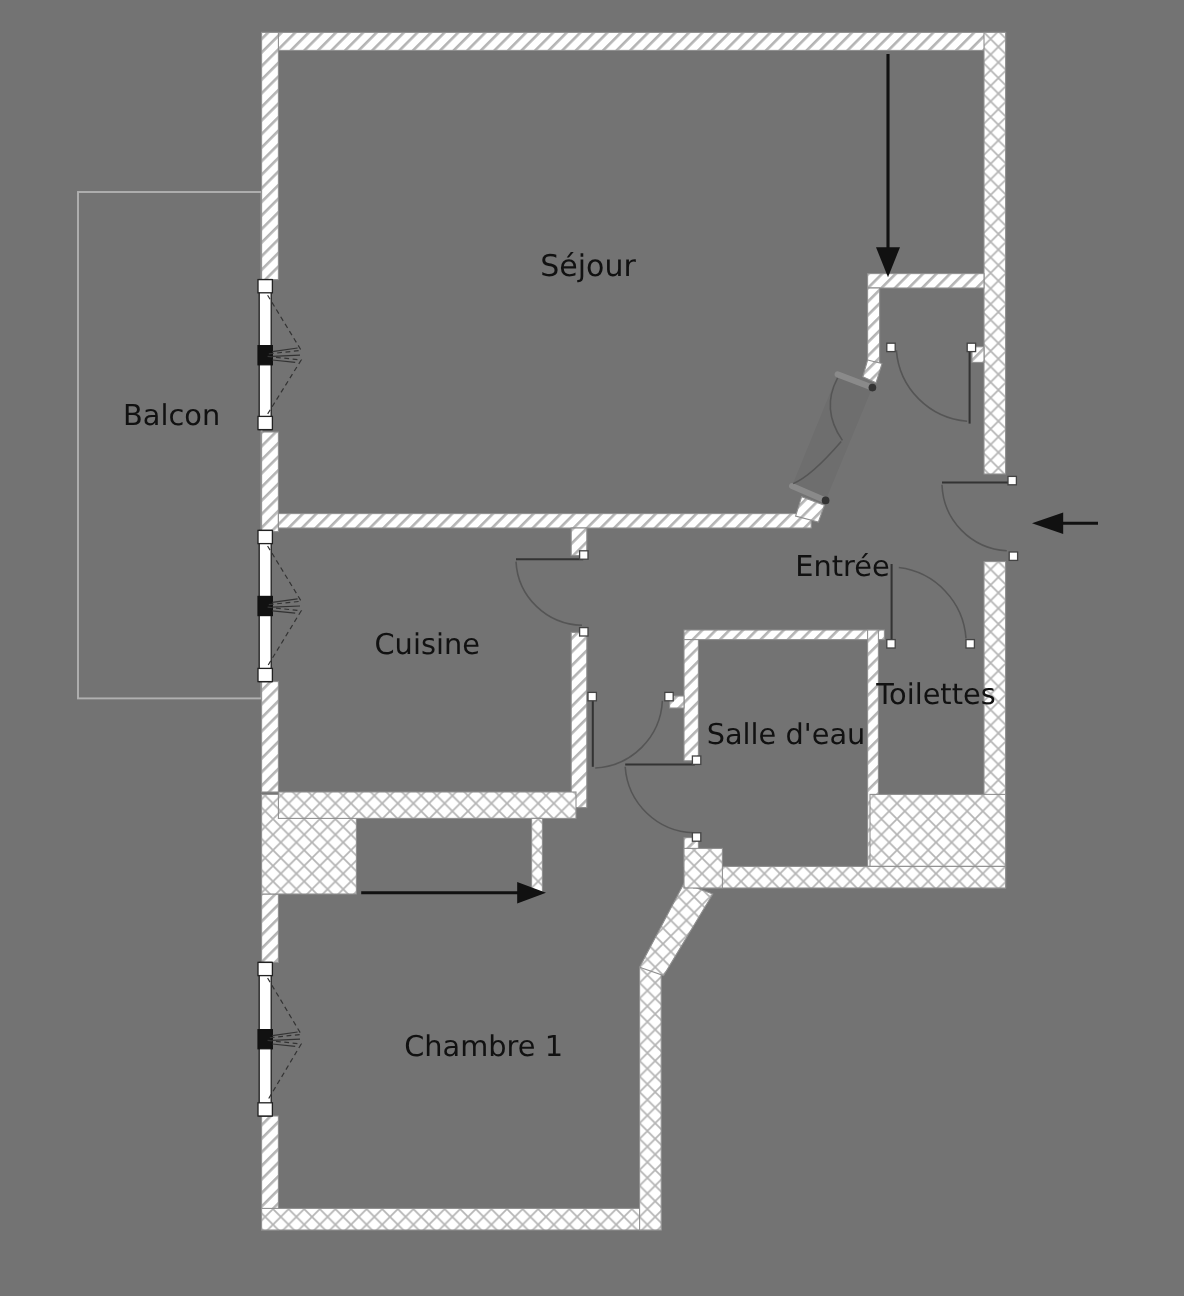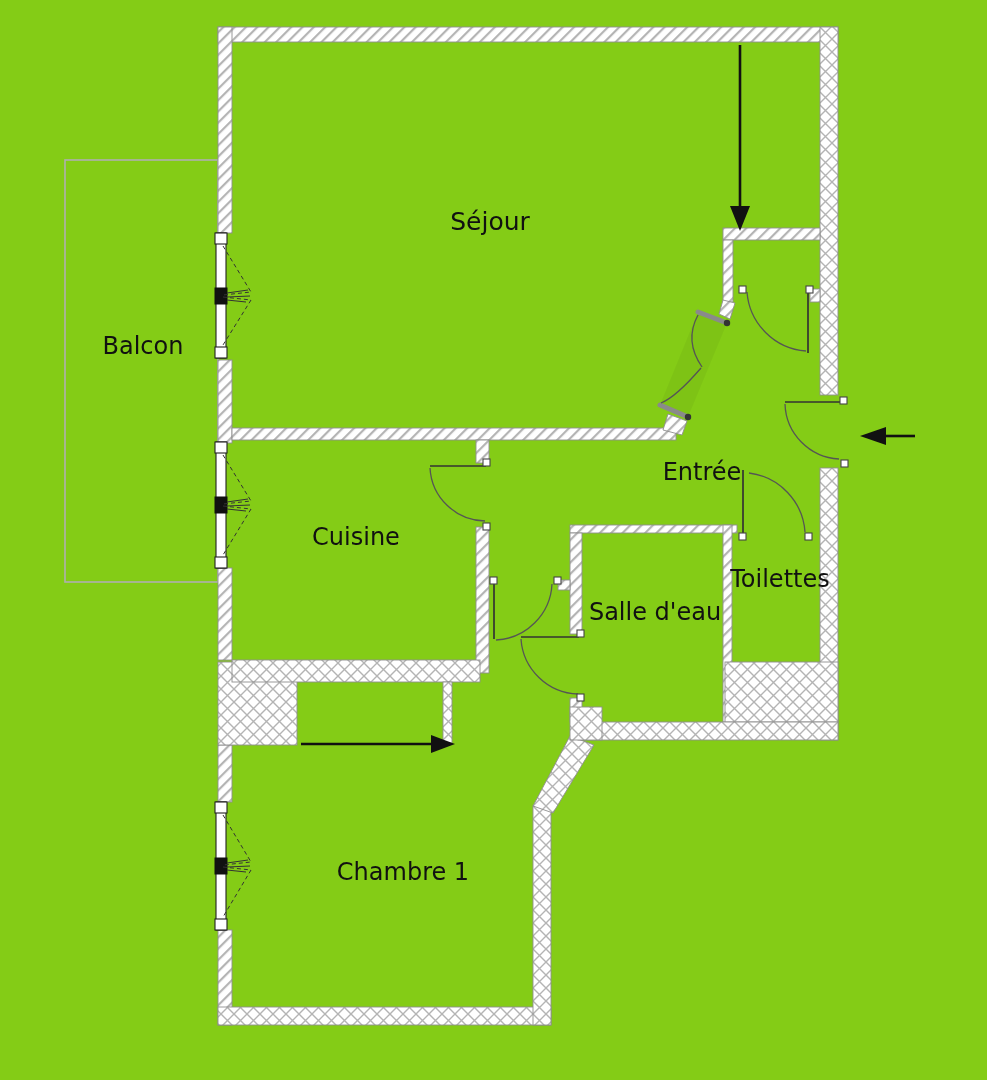--- a/index.html
+++ b/index.html
@@ -1,16 +1,16 @@
 <!DOCTYPE html>
 <html style="--wall-hatch: #b4b4b4; --wall-border: #8f8f8f; --balcony: #b0b0b0; --leaf-double: #8a8a8a; --arrow: #111111; --text: #111111;"><head>
 <meta charset="utf-8">
 <style>
   html,body{margin:0;padding:0;background:#fff;}
-  .canvas{position:relative;width:987px;height:1080px;background:#84cc16;overflow:hidden;
+  .canvas{position:relative;width:987px;height:1080px;background:#737373;overflow:hidden;
           font-family:"DejaVu Sans", sans-serif;}
   svg{display:block;}
   .wallA{fill:url(#hA);stroke:var(--wall-border,#8f8f8f);stroke-width:0.9;}
   .wallB{fill:url(#hB);stroke:var(--wall-border,#8f8f8f);stroke-width:0.9;}
   .hatch1{stroke:var(--wall-hatch,#b4b4b4);stroke-width:2.4;}
   .hatch2{stroke:var(--wall-hatch,#b4b4b4);stroke-width:1.4;fill:none;}
   .balcony{fill:none;stroke:var(--balcony,#b0b0b0);stroke-width:1.6;}
   .arc{fill:none;stroke:#555;stroke-width:1.3;}
   .leaf{fill:none;stroke:#333;stroke-width:1.7;}
   .dleaf{fill:none;stroke:var(--leaf-double,#8a8a8a);stroke-width:5;stroke-linecap:round;}

